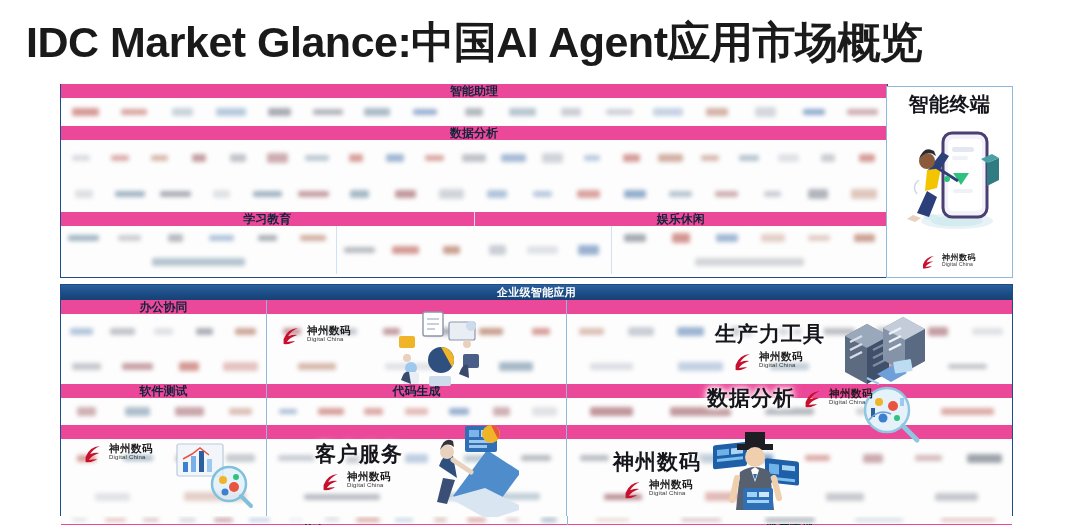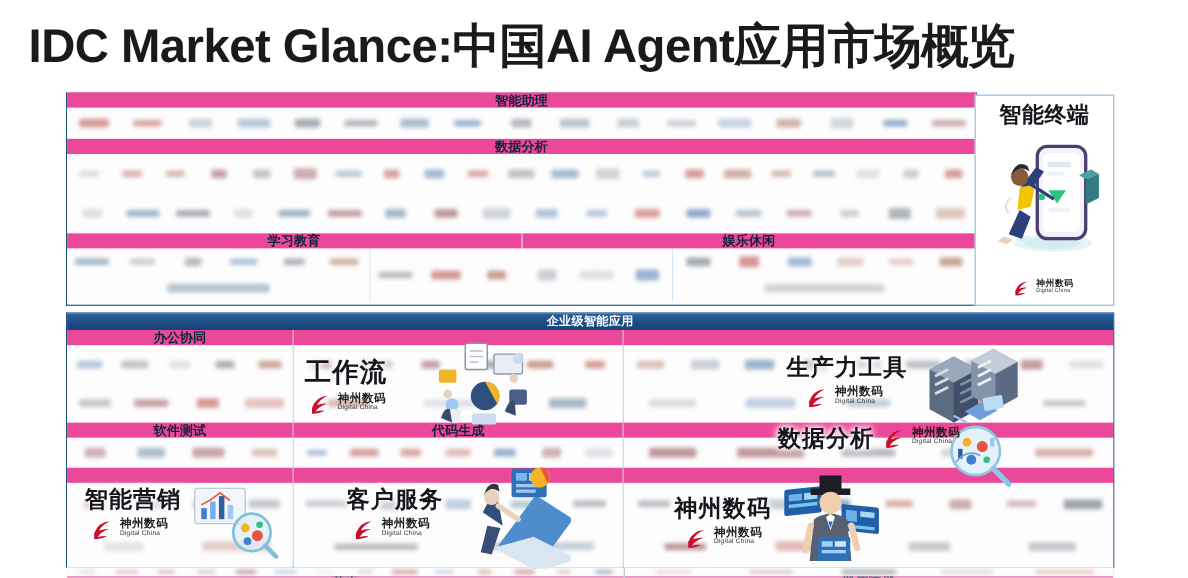--- a/index.html
+++ b/index.html
@@ -268,21 +268,20 @@
         <div class="logorow" style="height:77px">
             <span class="chip" style="left: 16.2536px; top: 15.6834px; width: 18.7428px; height: 7.13323px; background: rgb(180, 72, 63); opacity: 0.51;"></span>
             <span class="chip" style="left: 61.8428px; top: 16.2291px; width: 30.0643px; height: 6.04172px; background: rgb(73, 112, 140); opacity: 0.43;"></span>
             <span class="chip" style="left: 115.043px; top: 15.5188px; width: 26.1632px; height: 7.46233px; background: rgb(140, 63, 72); opacity: 0.45;"></span>
             <span class="chip" style="left: 164.932px; top: 14.9973px; width: 28.8852px; height: 8.50549px; background: rgb(87, 96, 111); opacity: 0.32;"></span>
             <span class="chip" style="left: 33.5977px; top: 53.7896px; width: 35.3046px; height: 7.92084px; background: rgb(154, 163, 176); opacity: 0.29;"></span>
             <span class="chip" style="left: 122.94px; top: 53.0421px; width: 61.6191px; height: 9.41578px; background: rgb(163, 90, 63); opacity: 0.28;"></span>
           </div>
 
         <div class="ovl" style="left:16px;top:140px">
-          <div class="kanji">智能营销</div>
           <div class="dclogo" style="margin-top:3px;margin-left:6px">
             <div class="swoosh">
               <svg viewBox="0 0 34 30" width="100%" height="100%">
                 <path d="M4 21 q6 -16 22 -17 q-11 5 -15 13 q8 -3 14 -2 q-12 4 -16 11 q9 -2 13 -1 q-10 5 -18 4z" fill="#c8102e"></path>
               </svg>
             </div>
             <div class="txt">
               <div class="cn">神州数码</div>
               <div class="en">Digital China</div>
             </div>
@@ -335,21 +334,20 @@
             <span class="chip" style="left: 10.5617px; top: 16.3974px; width: 38.6765px; height: 5.70517px; background: rgb(154, 163, 176); opacity: 0.53;"></span>
             <span class="chip" style="left: 77.9224px; top: 14.568px; width: 23.5552px; height: 9.3639px; background: rgb(87, 96, 111); opacity: 0.35;"></span>
             <span class="chip" style="left: 138.136px; top: 14.6748px; width: 22.7279px; height: 9.15034px; background: rgb(63, 110, 168); opacity: 0.32;"></span>
             <span class="chip" style="left: 196.999px; top: 15.8563px; width: 24.6025px; height: 6.78732px; background: rgb(73, 112, 140); opacity: 0.36;"></span>
             <span class="chip" style="left: 253.856px; top: 16.007px; width: 30.4882px; height: 6.48599px; background: rgb(109, 116, 128); opacity: 0.48;"></span>
             <span class="chip" style="left: 36.6407px; top: 54.6686px; width: 76.2186px; height: 6.16283px; background: rgb(87, 96, 111); opacity: 0.41;"></span>
             <span class="chip" style="left: 175.632px; top: 54.3259px; width: 97.2359px; height: 6.84811px; background: rgb(73, 112, 140); opacity: 0.33;"></span>
           </div>
 
         <div class="ovl" style="left:10px;top:22px">
-          <div class="kanji" style="font-size:24px">工作流</div>
           <div class="dclogo" style="margin-top:3px;margin-left:4px">
             <div class="swoosh">
               <svg viewBox="0 0 34 30" width="100%" height="100%">
                 <path d="M4 21 q6 -16 22 -17 q-11 5 -15 13 q8 -3 14 -2 q-12 4 -16 11 q9 -2 13 -1 q-10 5 -18 4z" fill="#c8102e"></path>
               </svg>
             </div>
             <div class="txt">
               <div class="cn">神州数码</div>
               <div class="en">Digital China</div>
             </div>

